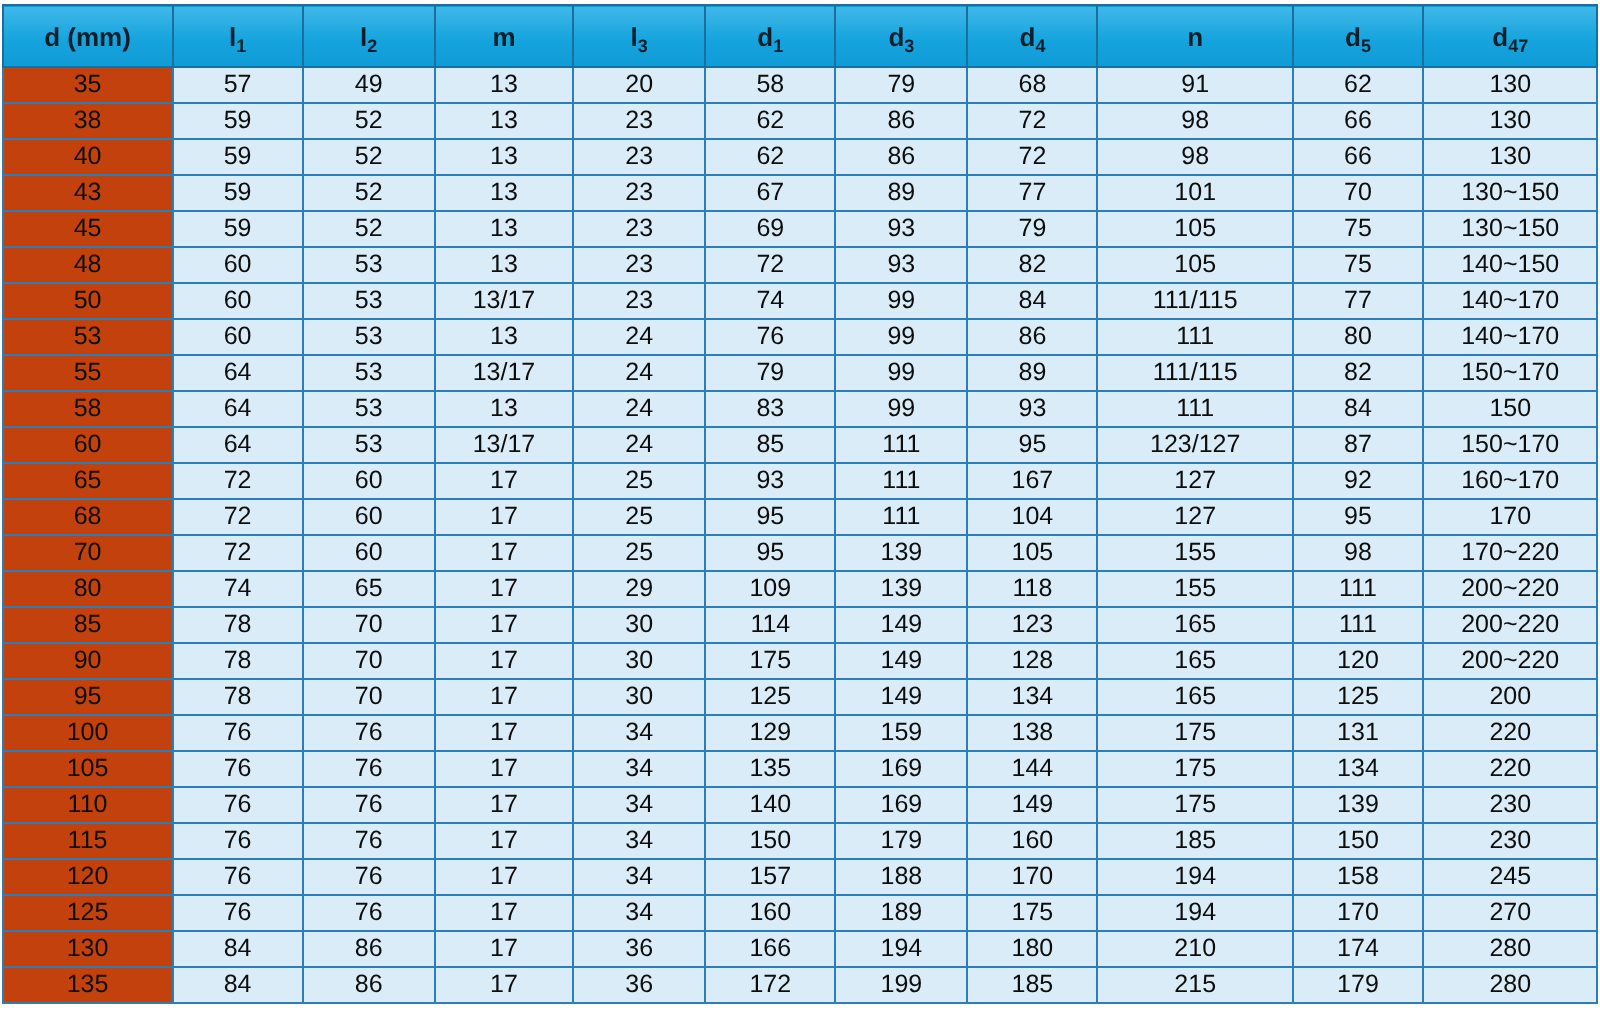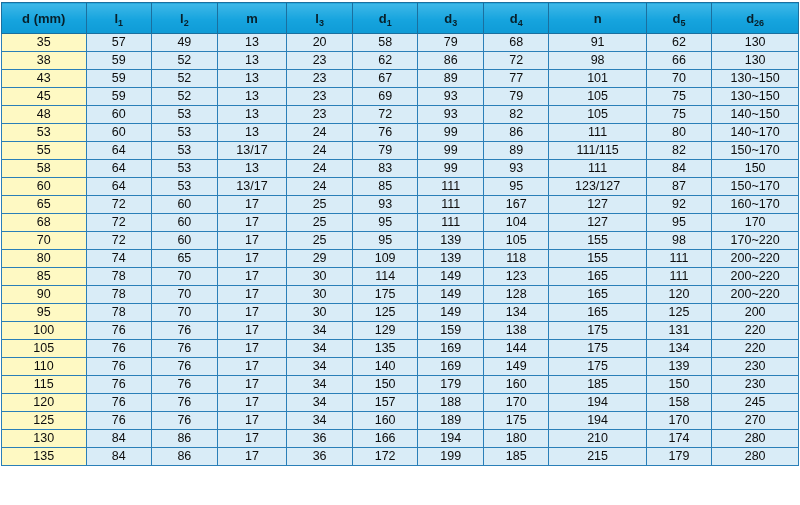--- a/index.html
+++ b/index.html
@@ -45,21 +45,21 @@
     color: #07202b;
     font-weight: bold;
     font-size: 13px;
     height: 30px;
     border: 1px solid #1b6f9e;
   }
   table.spec tbody td {
     background: #d9ecf7;
   }
   table.spec tbody tr td:first-child {
-    background: #fef9c3;
+    background: #c2410c;
   }
   sub {
     font-size: 9px;
     vertical-align: baseline;
     position: relative;
     top: 3px;
     left: 0px;
   }
   .hdr-label {
     display: inline-block;
@@ -100,21 +100,21 @@
           <th><span class="hdr-label">d (mm)</span></th>
           <th><span class="hdr-label">l<sub>1</sub></span></th>
           <th><span class="hdr-label">l<sub>2</sub></span></th>
           <th><span class="hdr-label">m</span></th>
           <th><span class="hdr-label">l<sub>3</sub></span></th>
           <th><span class="hdr-label">d<sub>1</sub></span></th>
           <th><span class="hdr-label">d<sub>3</sub></span></th>
           <th><span class="hdr-label">d<sub>4</sub></span></th>
           <th><span class="hdr-label">n</span></th>
           <th><span class="hdr-label">d<sub>5</sub></span></th>
-          <th><span class="hdr-label">d<sub>26</sub></span></th>
+          <th><span class="hdr-label">d<sub>47</sub></span></th>
         </tr>
     </thead>
     <tbody id="table-body">
         <tr>
           <td>35</td>
           <td>57</td>
           <td>49</td>
           <td>13</td>
           <td>20</td>
           <td>58</td>
@@ -131,20 +131,33 @@
           <td>13</td>
           <td>23</td>
           <td>62</td>
           <td>86</td>
           <td>72</td>
           <td>98</td>
           <td>66</td>
           <td>130</td>
         </tr>
         <tr>
+          <td>40</td>
+          <td>59</td>
+          <td>52</td>
+          <td>13</td>
+          <td>23</td>
+          <td>62</td>
+          <td>86</td>
+          <td>72</td>
+          <td>98</td>
+          <td>66</td>
+          <td>130</td>
+        </tr>
+        <tr>
           <td>43</td>
           <td>59</td>
           <td>52</td>
           <td>13</td>
           <td>23</td>
           <td>67</td>
           <td>89</td>
           <td>77</td>
           <td>101</td>
           <td>70</td>
@@ -168,20 +181,33 @@
           <td>60</td>
           <td>53</td>
           <td>13</td>
           <td>23</td>
           <td>72</td>
           <td>93</td>
           <td>82</td>
           <td>105</td>
           <td>75</td>
           <td>140~150</td>
+        </tr>
+        <tr>
+          <td>50</td>
+          <td>60</td>
+          <td>53</td>
+          <td>13/17</td>
+          <td>23</td>
+          <td>74</td>
+          <td>99</td>
+          <td>84</td>
+          <td>111/115</td>
+          <td>77</td>
+          <td>140~170</td>
         </tr>
         <tr>
           <td>53</td>
           <td>60</td>
           <td>53</td>
           <td>13</td>
           <td>24</td>
           <td>76</td>
           <td>99</td>
           <td>86</td>

